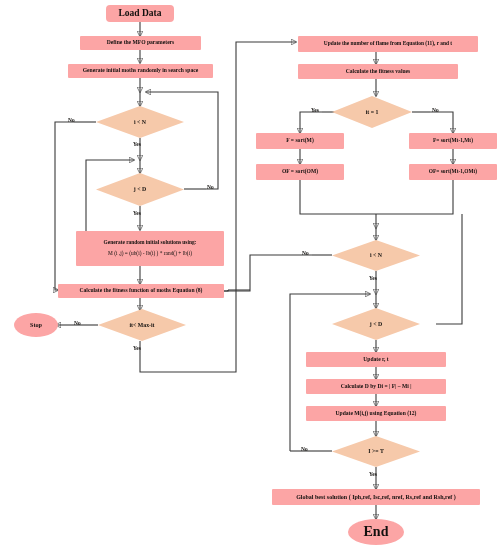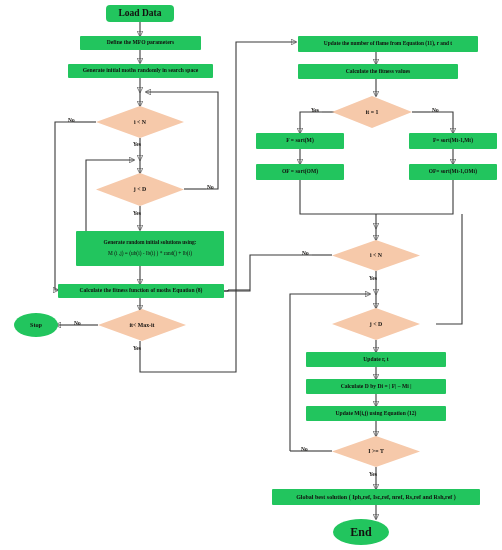--- a/index.html
+++ b/index.html
@@ -4,21 +4,21 @@
 <style>
   html,body{margin:0;padding:0;}
   body{
     width:502px;height:550px;background:#ffffff;
     font-family:"Liberation Serif", serif;
     position:relative;overflow:hidden;
   }
   #canvas{position:absolute;left:0;top:0;width:502px;height:550px;}
   .node{
     position:absolute;
-    background:#22c55e;
+    background:#fca5a5;
     color:#12100e;
     font-weight:bold;
     display:flex;align-items:center;justify-content:center;
     text-align:center;
     line-height:1.05;
     box-sizing:border-box;
     z-index:3;
   }
   .proc{border-radius:1px;}
   .term{border-radius:4px;}
@@ -225,21 +225,21 @@
 
   <div class="node diamond" style="left:332px;top:436px;width:88px;height:31px;font-size:5.8px;">
     <div class="dshape"></div>
     <span class="dlabel">I &gt;= T</span>
   </div>
 
   <div class="node proc" style="left:272px;top:489px;width:208px;height:16px;font-size:6px;">
     <span>Global best solution ( Iph,ref, Isc,ref, nref, Rs,ref and Rsh,ref )</span>
   </div>
 
-  <div class="node ellipse" style="left:333px;top:519px;width:56px;height:26px;font-size:12px;">
+  <div class="node ellipse" style="left:348px;top:519px;width:56px;height:26px;font-size:14px;">
     <span>End</span>
   </div>
 
   <div class="lbl" style="left:68px;top:117px;font-size:5.4px;">No</div>
   <div class="lbl" style="left:133px;top:141px;font-size:5.4px;">Yes</div>
   <div class="lbl" style="left:207px;top:184px;font-size:5.4px;">No</div>
   <div class="lbl" style="left:133px;top:210px;font-size:5.4px;">Yes</div>
   <div class="lbl" style="left:74px;top:320px;font-size:5.4px;">No</div>
   <div class="lbl" style="left:133px;top:345px;font-size:5.4px;">Yes</div>
 

